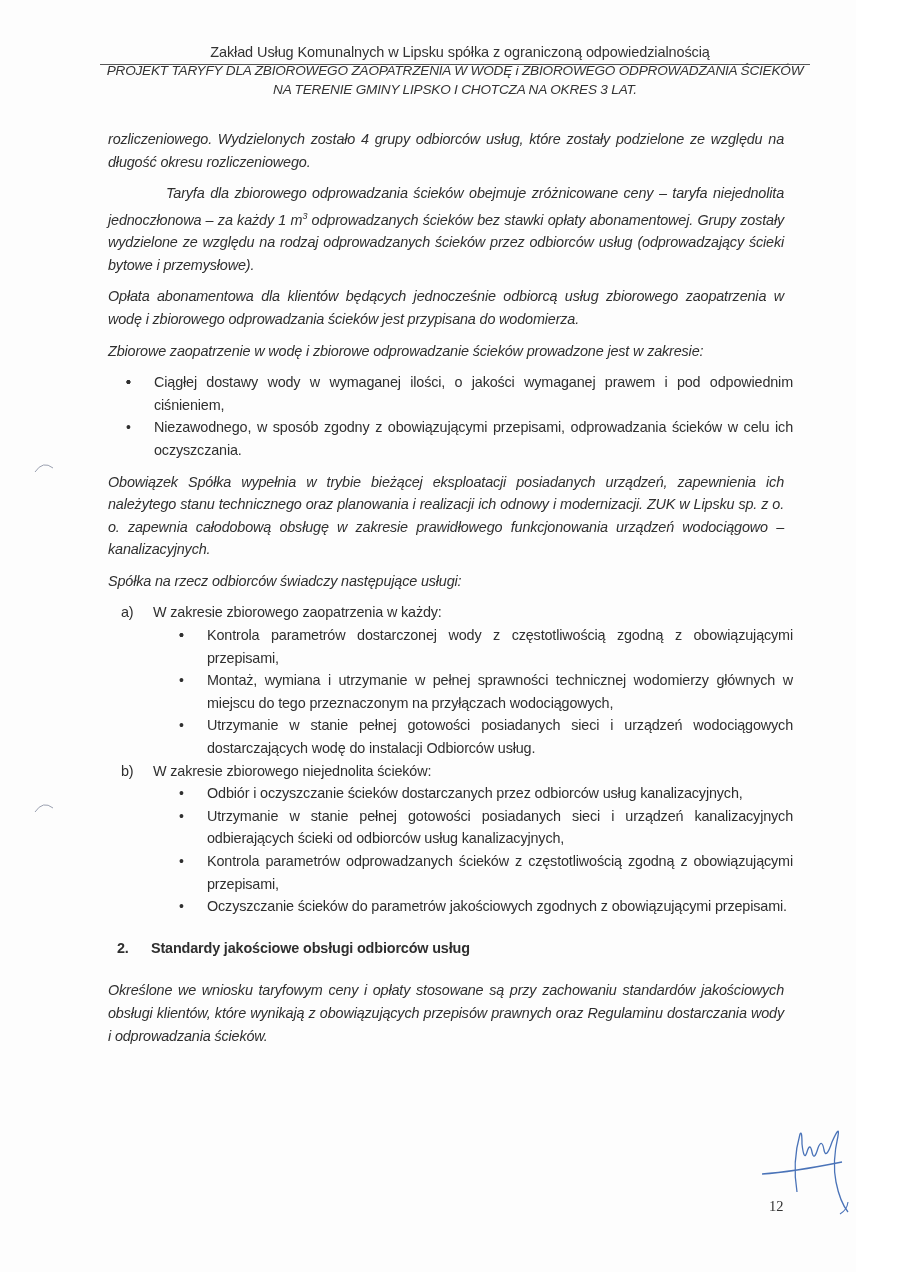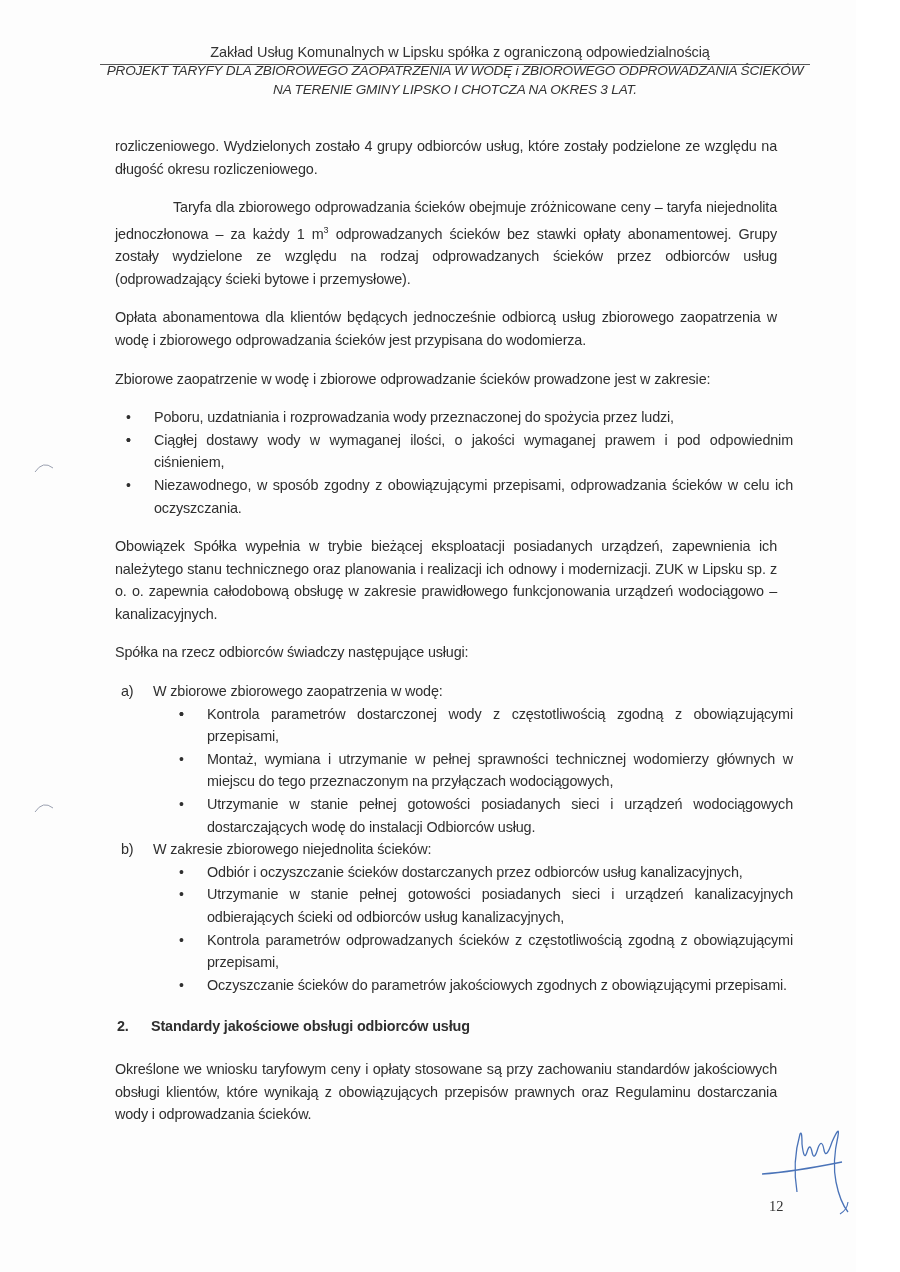--- a/index.html
+++ b/index.html
@@ -17,21 +17,21 @@
     border-top: 1.3px solid #555;
   }
   .header-title {
     position: absolute; top: 61px; left: 98px; width: 714px; text-align: center;
     font-size: 13.6px; font-style: italic; color: #333; line-height: 19px; letter-spacing: -0.2px;
   }
   .body-text {
     position: absolute; top: 119px; left: 99px; width: 694px;
     font-size: 14.4px; line-height: 22.6px; color: #2f2f2f; letter-spacing: -0.15px;
   }
-  .p { margin: 16px; text-align: justify; }
+  .p { margin: 9px; text-align: justify; font-style: italic; }
   .p.indent { text-indent: 58px; }
   ul.bul { margin: 0; padding: 0; list-style: none; }
   ul.bul li { position: relative; padding-left: 55px; text-align: justify; }
   ul.bul li .dot {
     position: absolute; left: 27px; top: 0; font-size: 14px;
   }
   ul.bul.lvl2 li { padding-left: 108px; }
   ul.bul.lvl2 li .dot { left: 80px; }
   .alpha { position: relative; padding-left: 54px; margin: 0; }
   .alpha .mark { position: absolute; left: 22px; top: 0; }
@@ -60,31 +60,31 @@
   <svg class="punch" style="left:33px; top:800px;" viewBox="0 0 22 14">
     <path d="M2 12 Q10 0 20 8" fill="none" stroke="#9aa0b0" stroke-width="1"></path>
   </svg>
 
   <div class="body-text">
     <p class="p">rozliczeniowego. Wydzielonych zostało 4 grupy odbiorców usług, które zostały podzielone ze względu na długość okresu rozliczeniowego.</p>
     <p class="p indent"><span>Taryfa dla zbiorowego odprowadzania ścieków obejmuje  zróżnicowane  ceny  –  taryfa niejednolita jednoczłonowa – za każdy 1 m</span><sup style="font-size:9px;">3</sup><span> odprowadzanych ścieków bez stawki opłaty abonamentowej. Grupy zostały wydzielone ze względu na rodzaj odprowadzanych ścieków przez odbiorców usług (odprowadzający ścieki bytowe i przemysłowe).</span></p>
     <p class="p">Opłata abonamentowa dla klientów będących jednocześnie odbiorcą usług zbiorowego zaopatrzenia w wodę i zbiorowego odprowadzania ścieków jest przypisana do wodomierza.</p>
     <p class="p">Zbiorowe zaopatrzenie w wodę i zbiorowe odprowadzanie ścieków prowadzone jest w zakresie:</p>
     <ul class="bul">
-      <li><span class="dot">•</span><span>Poboru, uzdatniania i rozprowadzania wody przeznaczonej do spożycia przez ludzi,</span></li>
+      <li><span class="dot">•</span></li>
       <li><span class="dot">•</span></li>
     </ul>
     <ul class="bul">
       <li><span class="dot">•</span><span>Ciągłej dostawy wody w wymaganej ilości, o jakości wymaganej prawem i pod odpowiednim ciśnieniem,</span></li>
       <li><span class="dot">•</span><span>Niezawodnego, w sposób zgodny z obowiązującymi przepisami, odprowadzania ścieków w celu ich oczyszczania.</span></li>
     </ul>
     <p class="p">Obowiązek Spółka wypełnia w trybie bieżącej eksploatacji posiadanych urządzeń, zapewnienia ich należytego stanu technicznego oraz planowania i realizacji ich odnowy i modernizacji. ZUK w Lipsku sp. z o. o. zapewnia całodobową obsługę w zakresie prawidłowego funkcjonowania urządzeń wodociągowo – kanalizacyjnych.</p>
     <p class="p">Spółka na rzecz odbiorców świadczy następujące usługi:</p>
 
-    <p class="alpha"><span class="mark">a)</span><span>W zbiorowe zbiorowego zaopatrzenia w wodę:</span></p>
+    <p class="alpha"><span class="mark">a)</span><span>W zakresie zbiorowego zaopatrzenia w każdy:</span></p>
     <ul class="bul lvl2">
       <li><span class="dot">•</span></li>
       <li><span class="dot">•</span><span>Kontrola parametrów dostarczonej wody z częstotliwością zgodną z obowiązującymi przepisami,</span></li>
       <li><span class="dot">•</span><span>Montaż, wymiana i utrzymanie w pełnej sprawności technicznej wodomierzy głównych w miejscu do tego przeznaczonym na przyłączach wodociągowych,</span></li>
       <li><span class="dot">•</span><span>Utrzymanie w stanie pełnej gotowości posiadanych sieci i urządzeń wodociągowych dostarczających wodę do instalacji Odbiorców usług.</span></li>
     </ul>
 
     <p class="alpha"><span class="mark">b)</span><span>W zakresie zbiorowego niejednolita ścieków:</span></p>
     <ul class="bul lvl2">
       <li><span class="dot">•</span><span>Odbiór i oczyszczanie ścieków dostarczanych przez odbiorców usług kanalizacyjnych,</span></li>

